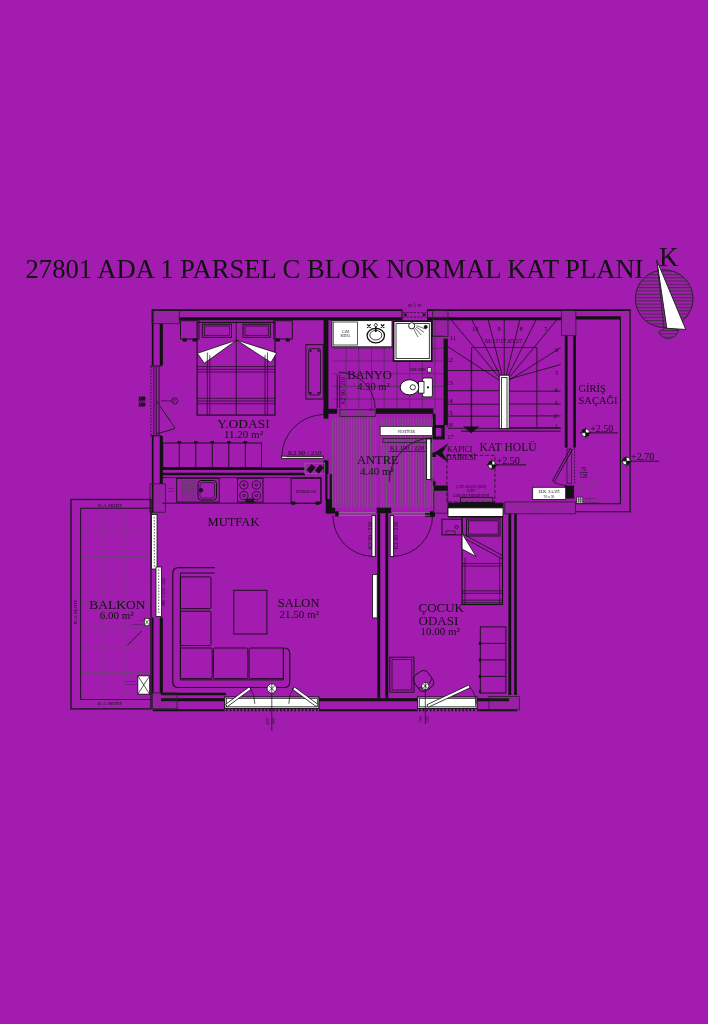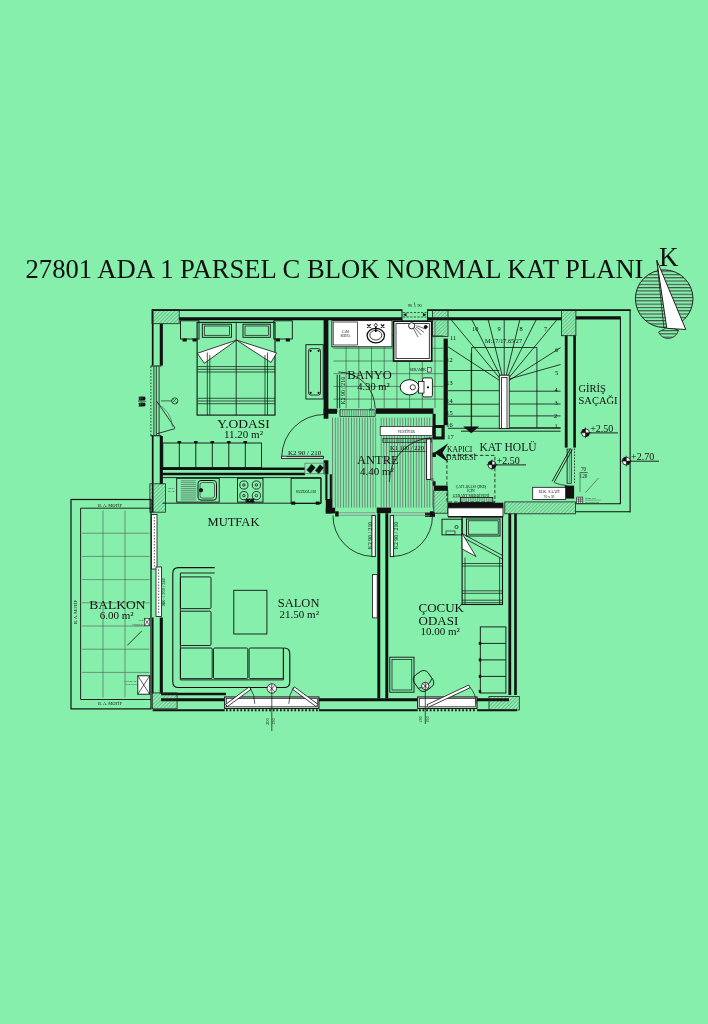--- a/index.html
+++ b/index.html
@@ -1,16 +1,16 @@
 <!DOCTYPE html>
 <html><head>
 <meta charset="utf-8">
 <style>
   html,body{margin:0;padding:0;background:#ffffff;}
-  .page{position:relative;width:708px;height:1024px;background:#86efac;overflow:hidden;}
+  .page{position:relative;width:708px;height:1024px;background:#a21caf;overflow:hidden;}
   svg{position:absolute;left:0;top:0;}
   text{font-family:"Liberation Serif", serif;fill:#111;}
 </style>
 </head>
 <body>
 <div class="page">
 <svg width="708" height="1024" viewBox="0 0 708 1024">
 <defs>
 <pattern id="h45" patternUnits="userSpaceOnUse" width="2.6" height="2.6" patternTransform="rotate(45)">
   <line x1="0" y1="0" x2="0" y2="2.6" stroke="#444" stroke-width="0.6"></line>

